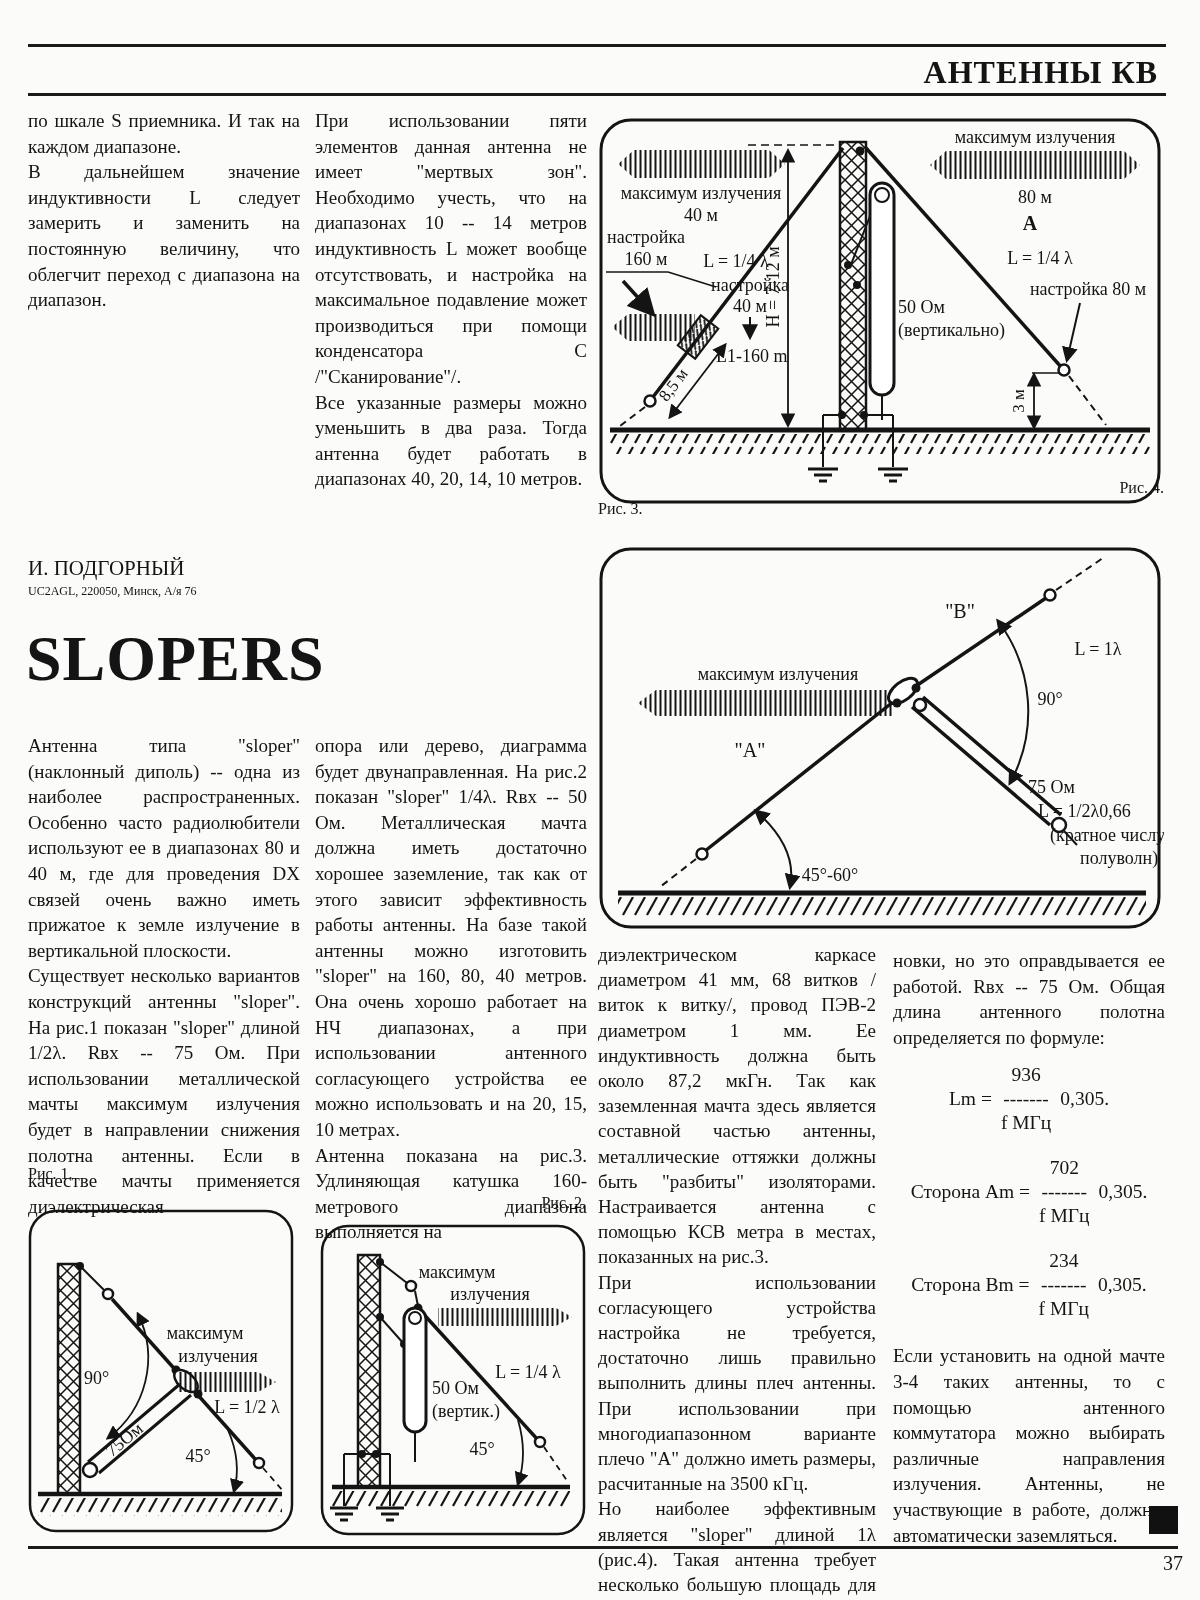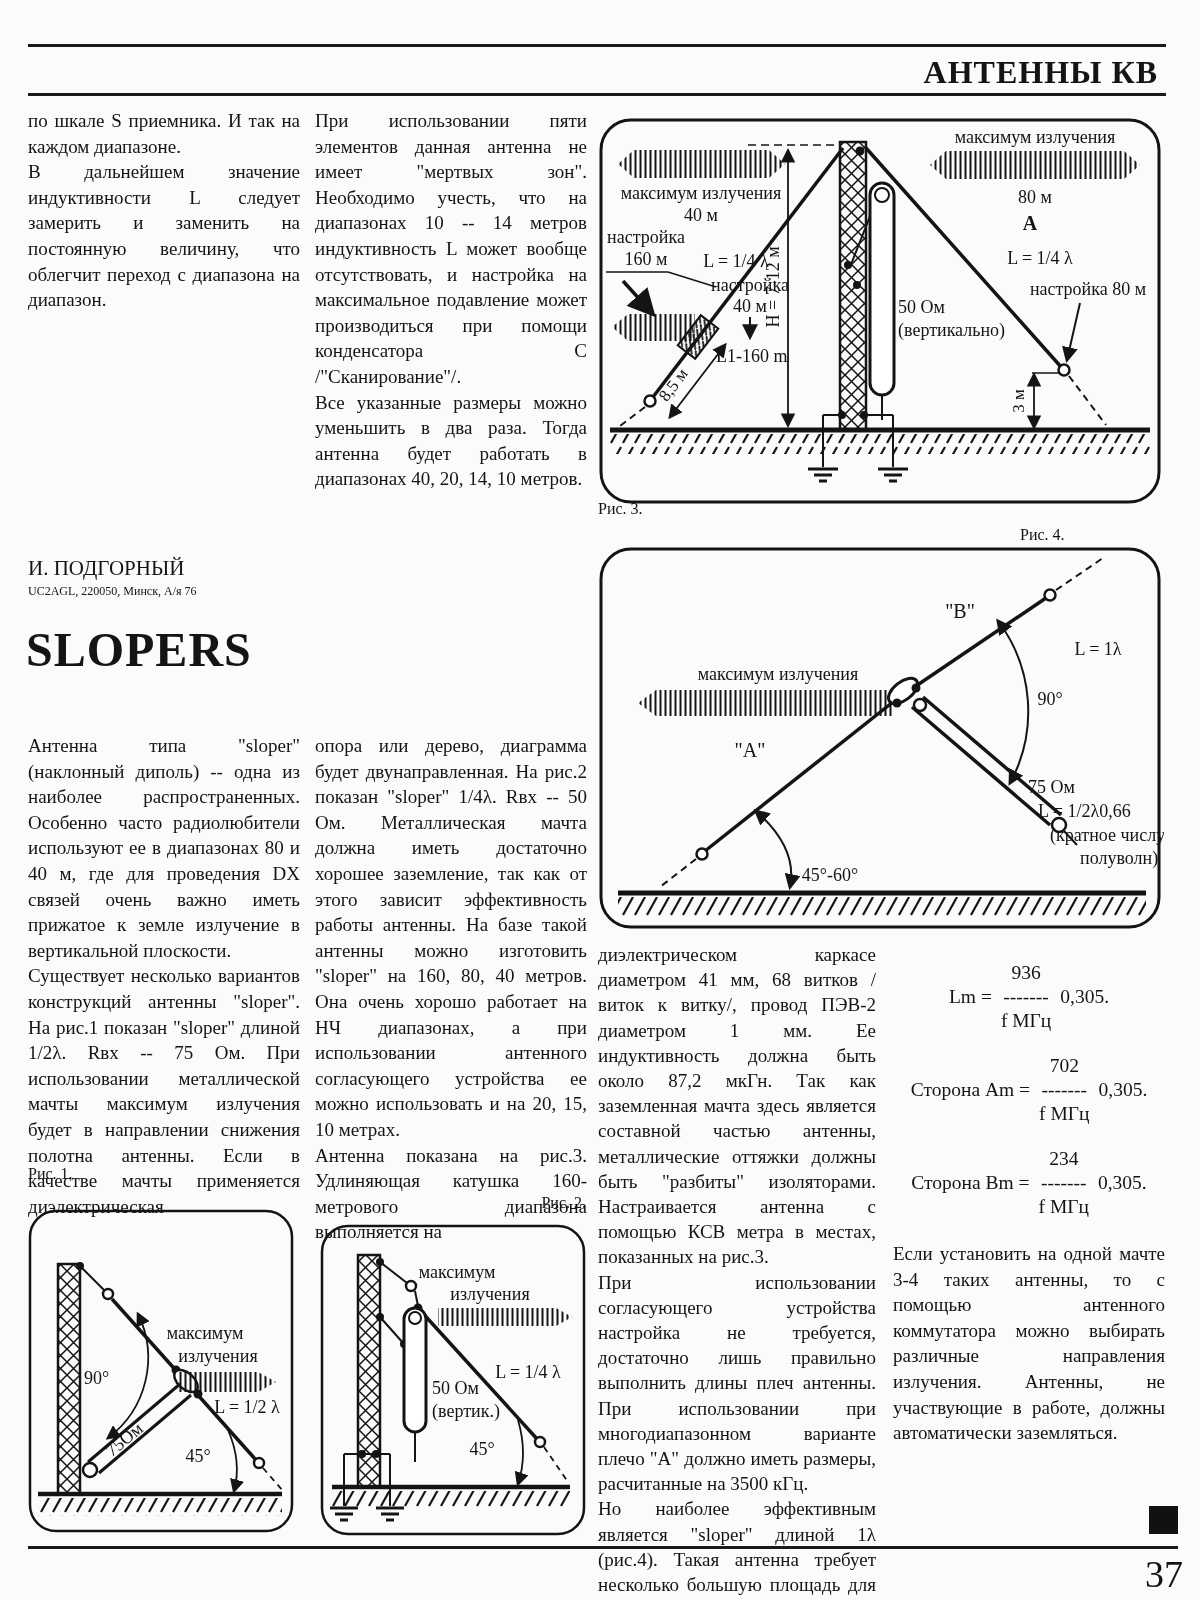--- a/index.html
+++ b/index.html
@@ -6,25 +6,25 @@
   body{width:1200px;height:1600px;background:#fbfbf9;position:relative;
        font-family:"Liberation Serif", serif;color:#141414;overflow:hidden;}
   .abs{position:absolute;}
   .rule{background:#1a1a1a;height:3px;}
   .hdr{font-size:32px;font-weight:bold;letter-spacing:1px;text-align:right;}
   .coltext{font-size:19px;line-height:25.6px;text-align:justify;}
   .coltext p{margin:0;}
   .figcap{font-size:16px;}
   .author-name{font-size:21px;font-weight:normal;}
   .author-addr{font-size:12px;}
-  .bigtitle{font-size:48px;font-weight:bold;letter-spacing:1px;text-align:right;}
+  .bigtitle{font-size:64px;font-weight:bold;letter-spacing:1px;text-align:right;}
   .formula{margin:13px 0 21px 0;font-size:19.5px;line-height:24px;}
   .f-row{display:flex;justify-content:center;align-items:center;gap:9px;}
   .f-frac{display:flex;flex-direction:column;align-items:center;}
-  .pageno{font-size:38px;text-align:right;}
+  .pageno{font-size:20px;text-align:right;}
   .sq{background:#111;}
   svg text{font-family:"Liberation Serif", serif;font-size:18px;fill:#141414;}
   svg .t17{font-size:17px;} svg .t20{font-size:20px;} svg .b{font-weight:bold;}
   svg line,svg path,svg rect,svg circle,svg ellipse,svg polyline{vector-effect:none;}
 </style>
 </head>
 <body>
 
 <svg width="0" height="0" class="abs" aria-hidden="true">
   <defs>
@@ -143,21 +143,21 @@
     <line x1="210" y1="354" x2="240" y2="354"></line>
       <line x1="216" y1="360" x2="234" y2="360"></line>
       <line x1="221" y1="366" x2="229" y2="366"></line>
     <line x1="280" y1="354" x2="310" y2="354"></line>
       <line x1="286" y1="360" x2="304" y2="360"></line>
       <line x1="291" y1="366" x2="299" y2="366"></line>
   </g>
 </svg>
 
 <div class="abs figcap" style="left:598px;top:500px;">Рис. 3.</div>
-<div class="abs figcap" style="left:1020px;top:479px;width:144px;text-align:left;margin-top:47px;">Рис. 4.</div>
+<div class="abs figcap" style="left:1020px;top:479px;width:144px;text-align:right;">Рис. 4.</div>
 
 <div class="abs author-name" style="left:28px;top:556px;">И. ПОДГОРНЫЙ</div>
 <div class="abs author-addr" style="left:28px;top:584px;">UC2AGL, 220050, Минск, А/я 76</div>
 <div class="abs bigtitle" style="left:26px;top:622px;">SLOPERS</div>
 
 <div class="abs coltext" style="left:28px;top:733px;width:272px;">
   <p>Антенна типа "sloper" (наклонный диполь) -- одна из наиболее распространенных. Особенно часто радиолюбители используют ее в диапазонах 80 и 40 м, где для проведения DX связей очень важно иметь прижатое к земле излучение в вертикальной плоскости.</p>
   <p>Существует несколько вариантов конструкций антенны "sloper". На рис.1 показан "sloper" длиной 1/2λ. Rвх -- 75 Ом. При использовании металлической мачты максимум излучения будет в направлении снижения полотна антенны. Если в качестве мачты применяется диэлектрическая</p>
 </div>
 <div class="abs coltext" style="left:315px;top:733px;width:272px;">
@@ -207,20 +207,21 @@
   <path d="M 158,268 Q 200,305 192,344" fill="none" stroke="#141414" stroke-width="2" marker-start="url(#ah)" marker-end="url(#ah)"></path>
   <text x="232" y="338" text-anchor="middle">45°-60°</text>
 </svg>
 
 <div class="abs coltext" style="left:598px;top:942px;width:278px;line-height:25.2px;">
   <p>диэлектрическом каркасе диаметром 41 мм, 68 витков /виток к витку/, провод ПЭВ-2 диаметром 1 мм. Ее индуктивность должна быть около 87,2 мкГн. Так как заземленная мачта здесь является составной частью антенны, металлические оттяжки должны быть "разбиты" изоляторами. Настраивается антенна с помощью КСВ метра в местах, показанных на рис.3.</p>
   <p>При использовании согласующего устройства настройка не требуется, достаточно лишь правильно выполнить длины плеч антенны. При использовании при многодиапазонном варианте плечо "А" должно иметь размеры, расчитанные на 3500 кГц.</p>
   <p>Но наиболее эффективным является "sloper" длиной 1λ (рис.4). Такая антенна требует несколько большую площадь для ее уста-</p>
 </div>
 <div class="abs coltext" style="left:893px;top:948px;width:272px;">
+  <p>новки, но это оправдывается ее работой. Rвх -- 75 Ом. Общая длина антенного полотна определяется по формуле:</p>
   <div class="formula">
     <div class="f-row">
       <span>Lm =</span>
       <span class="f-frac">
         <span>936</span>
         <span>-------</span>
         <span>f МГц</span>
       </span>
       <span>0,305.</span>
     </div>

